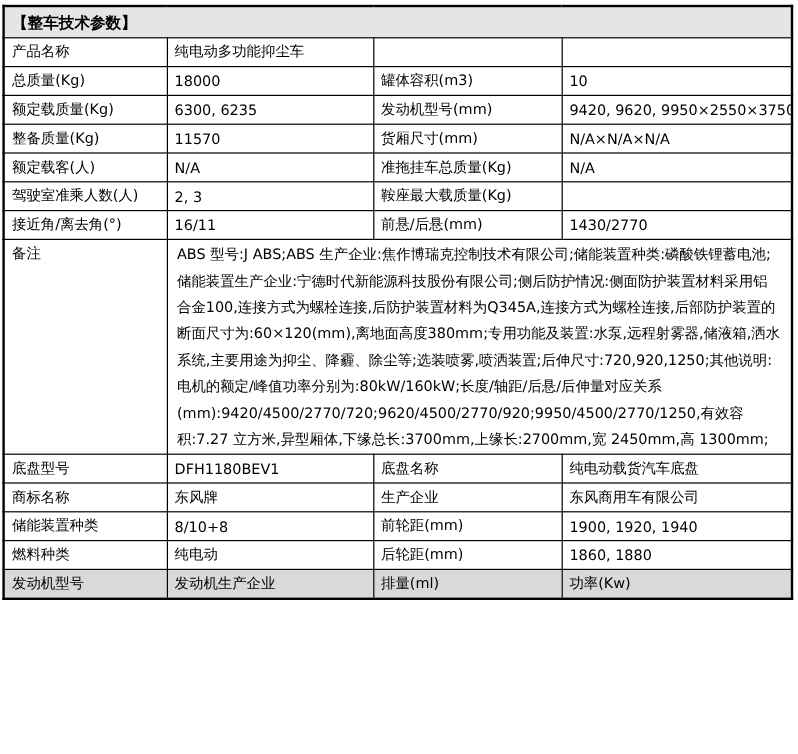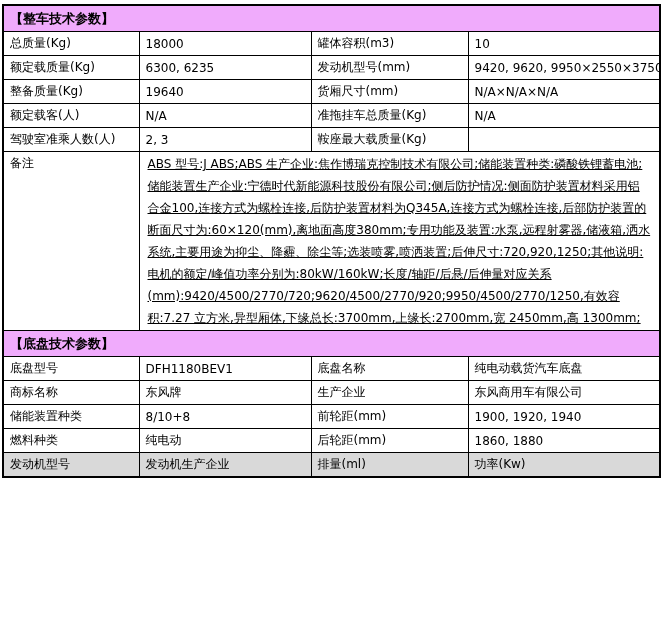--- a/index.html
+++ b/index.html
@@ -15,91 +15,99 @@
   }
   td{
     border:1px solid #000;
     padding:1px 6px;
     height:21px;
     vertical-align:middle;
     overflow:hidden;
     white-space:nowrap;
   }
   tr.section-row td{
-    background:#f0abfc;
+    background:#e5e5e5;
     font-weight:bold;
     font-size:13px;
     height:23px;
   }
   tr.engine-header-row td{background:#d9d9d9;}
   tr.remark-row td{vertical-align:top;padding-top:3px;margin-left:24px;}
   tr.remark-row td.remark-text{
     white-space:normal;
     line-height:22px;
     height:auto;
     padding:1px 8px;
-    text-decoration:underline;
   }
 </style>
 </head>
 <body>
 
 <div class="table-wrap">
   <table class="spec">
     <colgroup>
       <col style="width:136px">
         <col style="width:172px">
         <col style="width:157px">
         <col>
     </colgroup>
     <tbody>
 
       <tr class="section-row">
         <td colspan="4">【整车技术参数】</td>
       </tr>
 
       <tr>
+        <td>产品名称</td>
+        <td>纯电动多功能抑尘车</td>
+        <td></td>
+        <td></td>
+      </tr>
+      <tr>
         <td>总质量(Kg)</td>
         <td>18000</td>
         <td>罐体容积(m3)</td>
         <td>10</td>
       </tr>
       <tr>
         <td>额定载质量(Kg)</td>
         <td>6300, 6235</td>
         <td>发动机型号(mm)</td>
         <td>9420, 9620, 9950×2550×3750</td>
       </tr>
       <tr>
         <td>整备质量(Kg)</td>
-        <td>19640</td>
+        <td>11570</td>
         <td>货厢尺寸(mm)</td>
         <td>N/A×N/A×N/A</td>
       </tr>
       <tr>
         <td>额定载客(人)</td>
         <td>N/A</td>
         <td>准拖挂车总质量(Kg)</td>
         <td>N/A</td>
       </tr>
       <tr>
         <td>驾驶室准乘人数(人)</td>
         <td>2, 3</td>
         <td>鞍座最大载质量(Kg)</td>
         <td></td>
       </tr>
+      <tr>
+        <td>接近角/离去角(°)</td>
+        <td>16/11</td>
+        <td>前悬/后悬(mm)</td>
+        <td>1430/2770</td>
+      </tr>
 
       <tr class="remark-row">
         <td>备注</td>
         <td colspan="3" class="remark-text">ABS 型号:J ABS;ABS 生产企业:焦作博瑞克控制技术有限公司;储能装置种类:磷酸铁锂蓄电池;储能装置生产企业:宁德时代新能源科技股份有限公司;侧后防护情况:侧面防护装置材料采用铝合金100,连接方式为螺栓连接,后防护装置材料为Q345A,连接方式为螺栓连接,后部防护装置的断面尺寸为:60×120(mm),离地面高度380mm;专用功能及装置:水泵,远程射雾器,储液箱,洒水系统,主要用途为抑尘、降霾、除尘等;选装喷雾,喷洒装置;后伸尺寸:720,920,1250;其他说明:电机的额定/峰值功率分别为:80kW/160kW;长度/轴距/后悬/后伸量对应关系(mm):9420/4500/2770/720;9620/4500/2770/920;9950/4500/2770/1250,有效容积:7.27 立方米,异型厢体,下缘总长:3700mm,上缘长:2700mm,宽 2450mm,高 1300mm;</td>
       </tr>
 
-      <tr class="section-row">
-        <td colspan="4">【底盘技术参数】</td>
-      </tr>
 
       <tr>
         <td>底盘型号</td>
         <td>DFH1180BEV1</td>
         <td>底盘名称</td>
         <td>纯电动载货汽车底盘</td>
       </tr>
       <tr>
         <td>商标名称</td>
         <td>东风牌</td>

